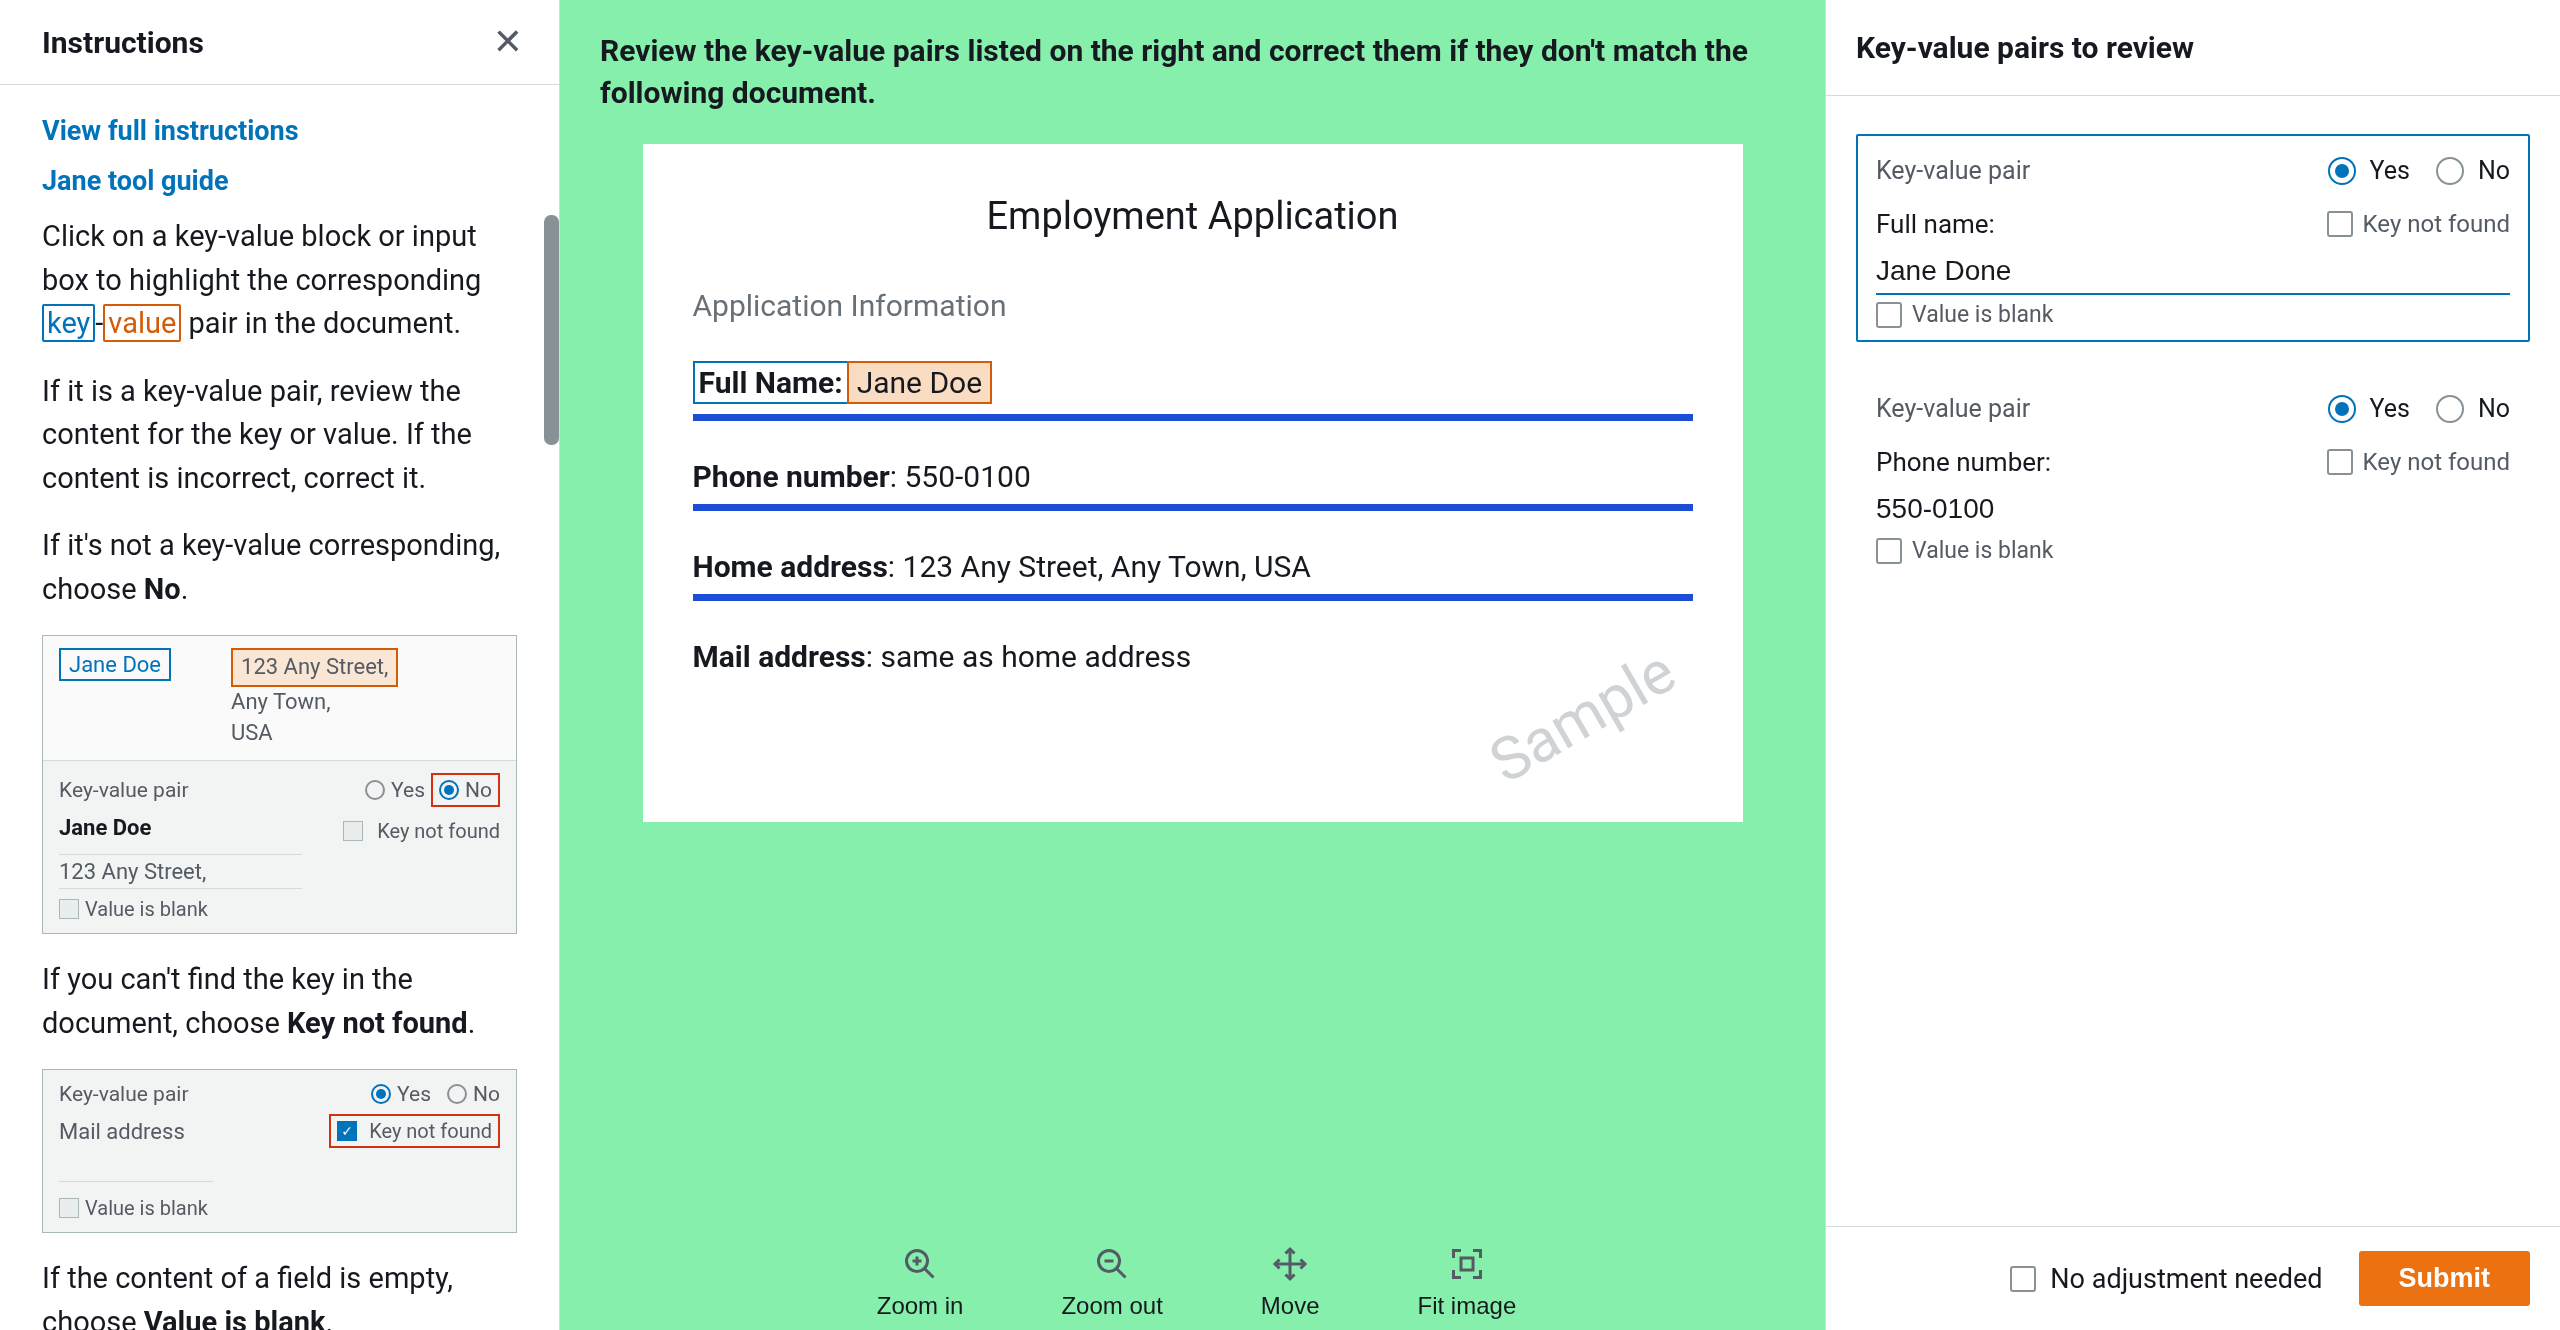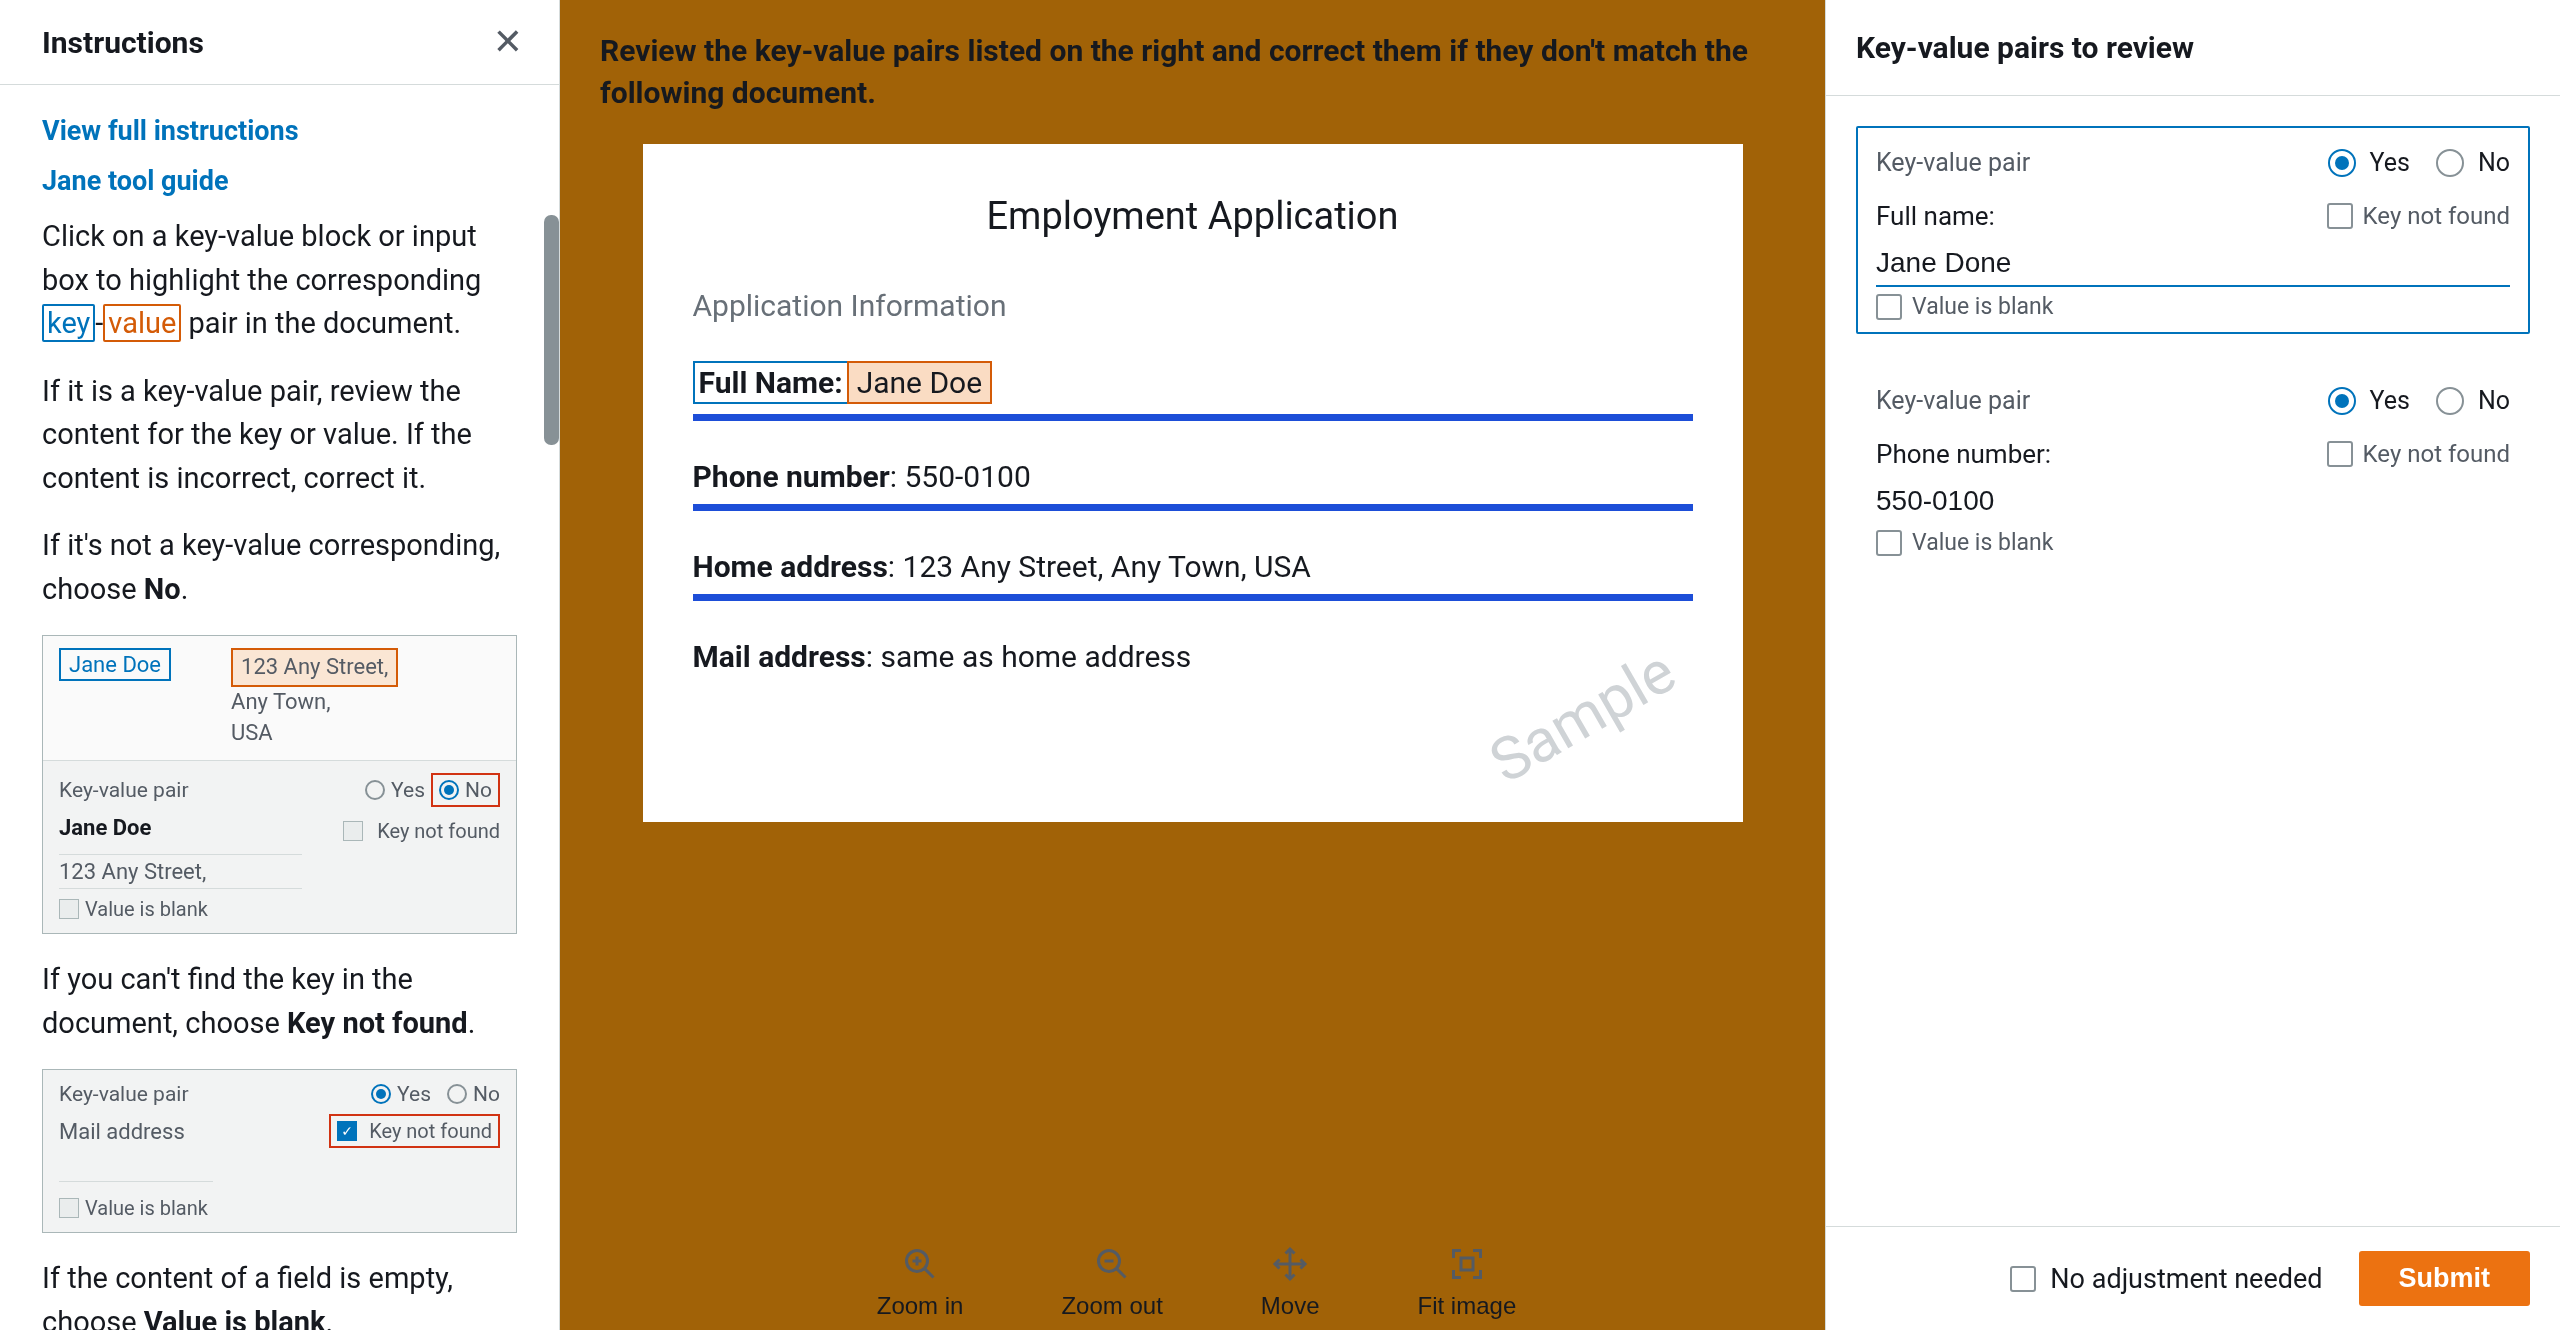--- a/index.html
+++ b/index.html
@@ -202,21 +202,21 @@
       font-size: 20px;
       color: #545b64;
       margin-left: 6px;
     }
     
     
     .middle-panel {
       flex: 1;
       display: flex;
       flex-direction: column;
-      background: #a16207;
+      background: #86efac;
     }
     .review-header {
       padding: 30px 40px;
       font-size: 30px;
       font-weight: 700;
       line-height: 1.4;
     }
     .document-area {
       flex: 1;
       padding: 0 40px;
@@ -307,20 +307,21 @@
       stroke-width: 2;
       fill: none;
     }
     
     
     .right-panel {
       width: 735px;
       border-left: 1px solid #d5dbdb;
       display: flex;
       flex-direction: column;
+      gap: 8px;
     }
     .right-header {
       padding: 30px 30px 30px;
       font-size: 30px;
       font-weight: 700;
       border-bottom: 1px solid #d5dbdb;
     }
     .kv-list {
       flex: 1;
       padding: 30px 30px;

